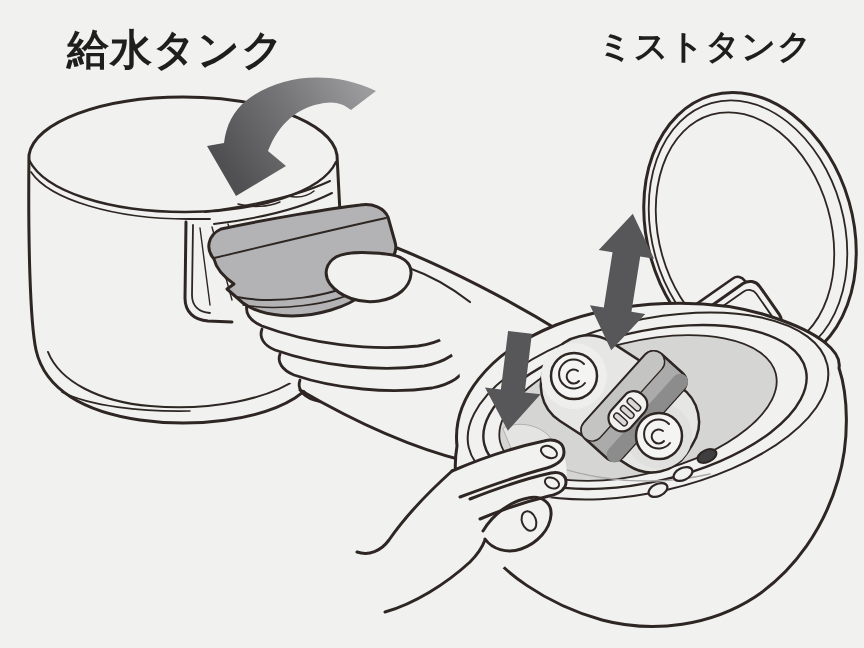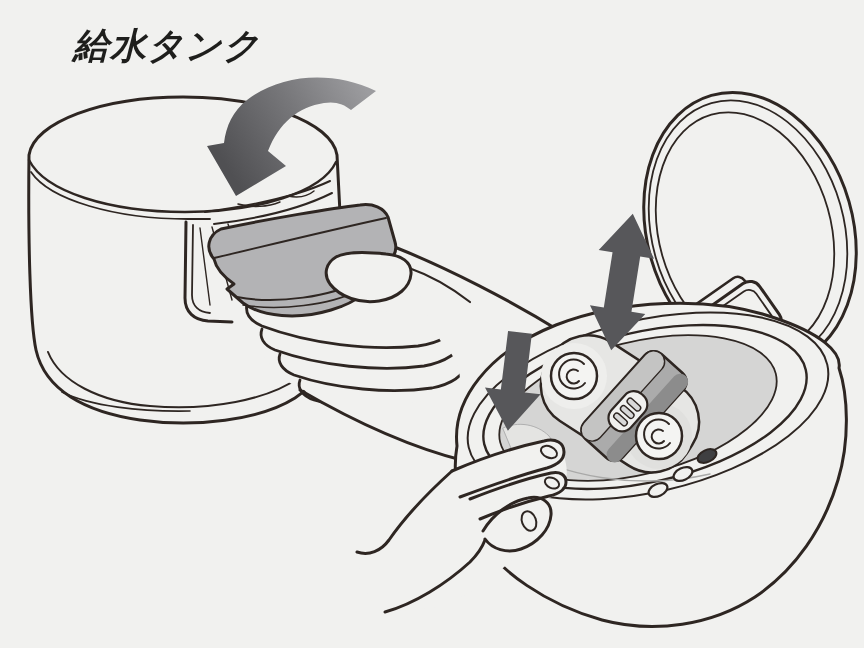--- a/index.html
+++ b/index.html
@@ -10,21 +10,21 @@
     overflow:hidden;position:relative;
   }
   .stage{position:absolute;inset:0;width:864px;height:648px;}
   .label{
     position:absolute;
     color:#1e1e1c;
     font-weight:700;
     white-space:nowrap;
     letter-spacing:1px;
   }
-  .label-left{left:73px;top:22px;font-size:36px;font-style:italic;}
+  .label-left{left:67px;top:22px;font-size:42px;}
   .label-right{left:598px;top:24px;font-size:34px;}
   svg{position:absolute;left:0;top:0;}
   svg *{stroke-linejoin:round;stroke-linecap:round;}
 </style>
 </head>
 <body>
 
 <div class="stage">
 
 <svg width="864" height="648" viewBox="0 0 864 648">
@@ -225,14 +225,15 @@
       <g fill="none" stroke="#2e2622" stroke-width="2">
         <ellipse cx="549" cy="452" rx="5.5" ry="8.5" transform="rotate(-65 549 452)"></ellipse>
         <ellipse cx="552" cy="483" rx="5" ry="7.5" transform="rotate(-65 552 483)"></ellipse>
         <ellipse cx="529" cy="521" rx="7" ry="10" transform="rotate(-20 529 521)"></ellipse>
       </g>
     </g>
   </g>
 </svg>
 
 <div class="label label-left">給水タンク</div>
+<div class="label label-right">ミストタンク</div>
 
 </div>
 
 </body></html>

